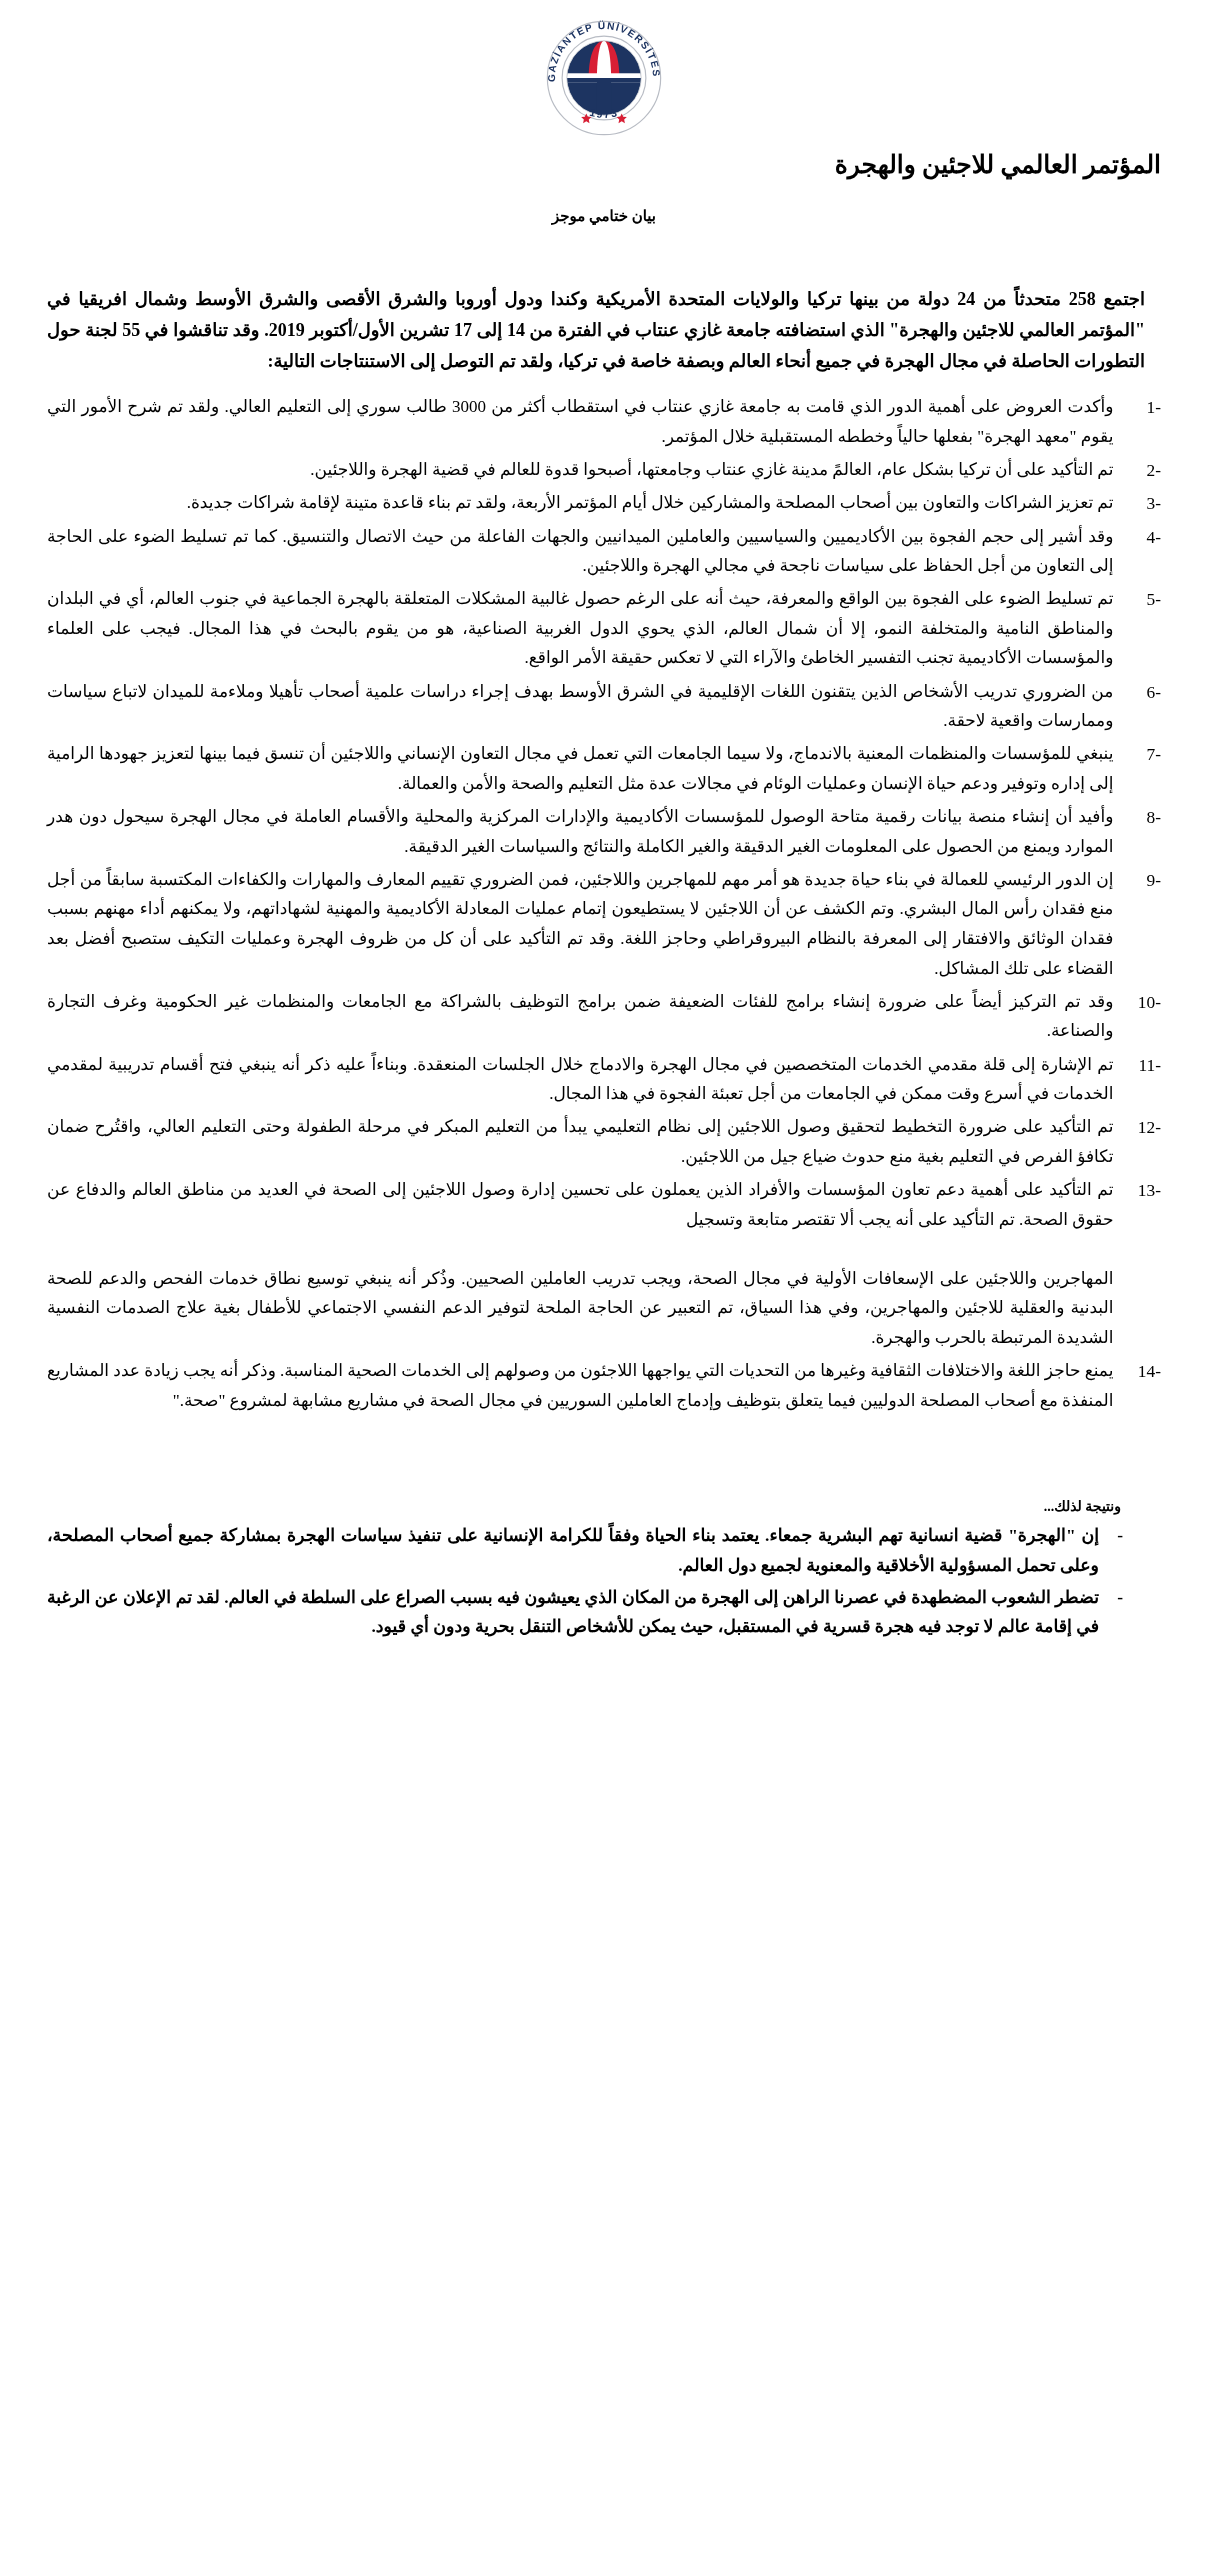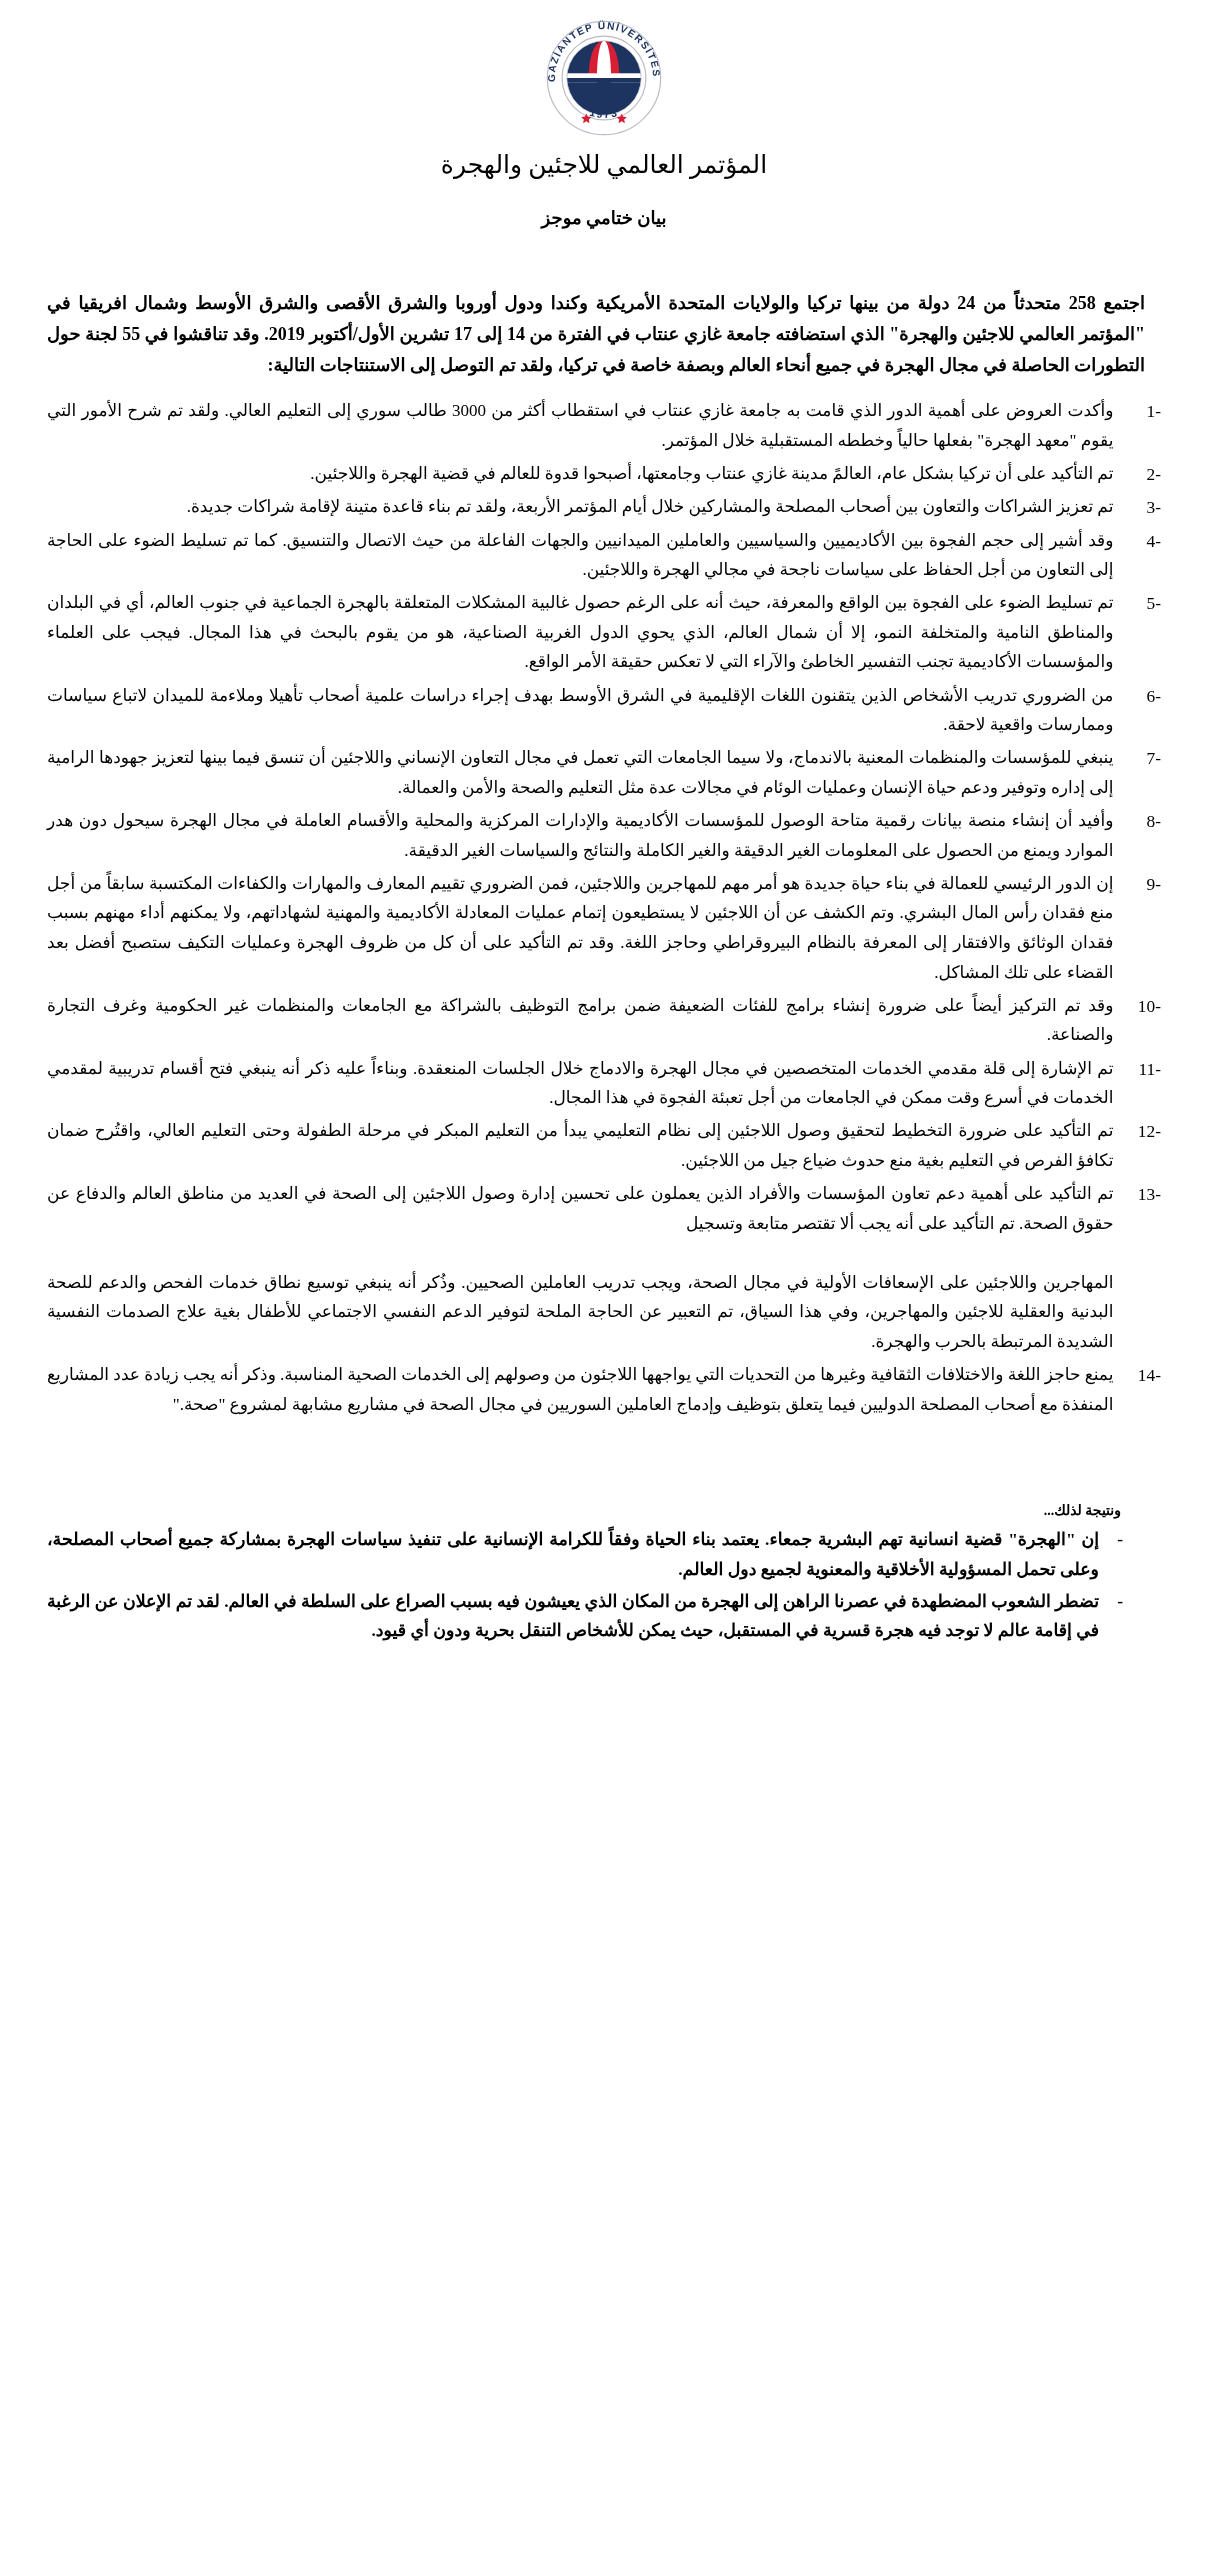--- a/index.html
+++ b/index.html
@@ -31,30 +31,30 @@
     margin: 6px 0 10.8px 0;
   }
   .logo {
     width: 118px;
     height: 118px;
     display: block;
   }
 
   
   .doc-title {
-    text-align: center;
+    text-align: right;
     font-size: 25px;
-    font-weight: normal;
+    font-weight: bold;
     letter-spacing: 0px;
     margin: 1.2px 0 0 0;
     line-height: 1.35;
   }
   .doc-subtitle {
     text-align: center;
-    font-size: 18px;
+    font-size: 15px;
     font-weight: bold;
     margin: 24px 0 0 0;
     line-height: 1.35;
   }
 
   
   .intro {
     margin: 58px 16px 0 0;
     font-size: 18px;
     font-weight: bold;

